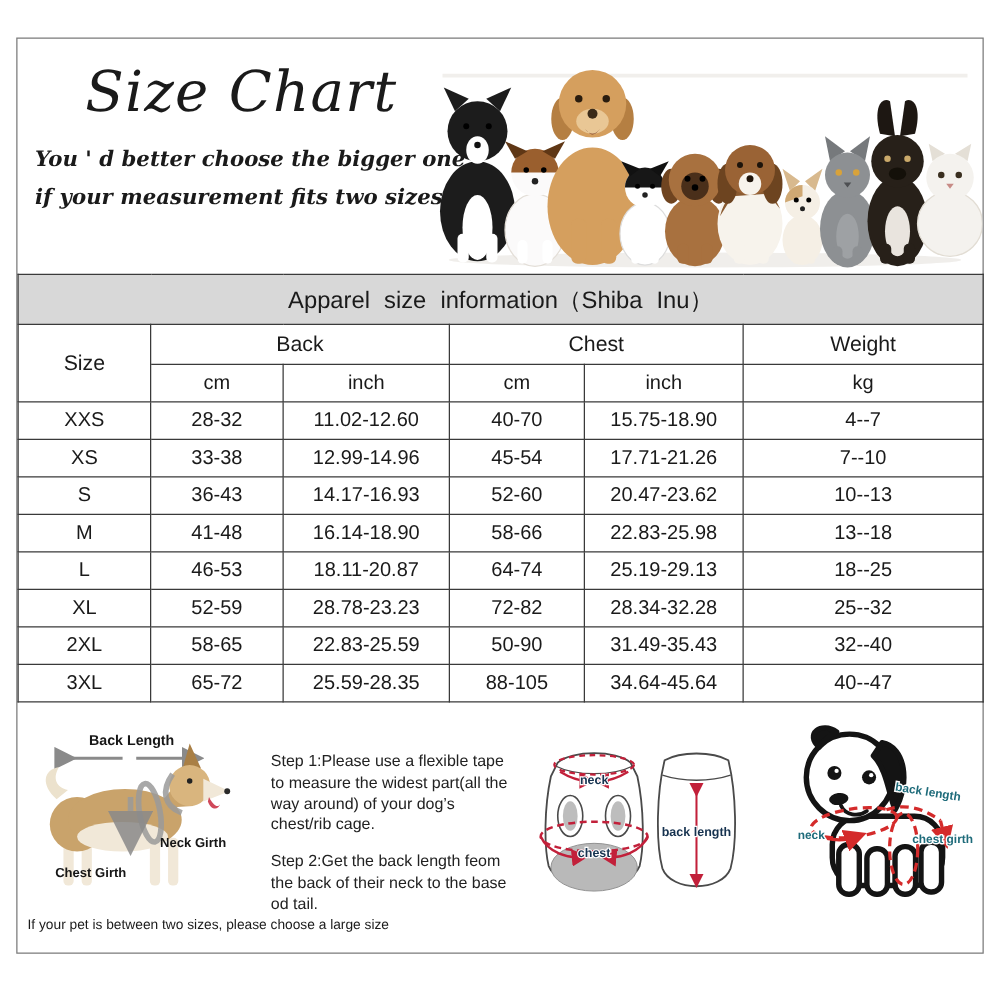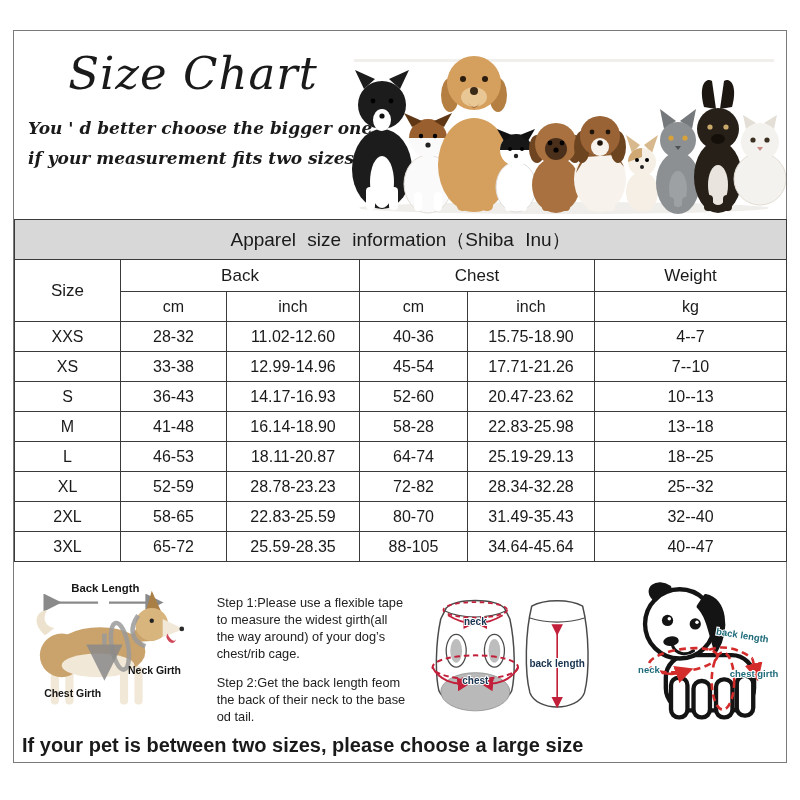--- a/index.html
+++ b/index.html
@@ -16,25 +16,25 @@
   .hero-photo{position:absolute;right:0px;top:6px;}
   
   table.size{width:100%;border-collapse:collapse;table-layout:fixed;font-size:16px;}
   table.size td,table.size th{border:1px solid #3a3a3a;text-align:center;vertical-align:middle;
                               padding:0;font-weight:normal;overflow:hidden;}
   .cap{background:#d8d8d8;font-weight:bold;font-size:19px;height:39px;word-spacing:6px;}
   .grp{font-size:17px;height:31px;}
   .unit{font-size:16px;height:29px;}
   td.data{height:29px;font-size:16px;}
   
-  .bottom{display:flex;align-items:center;padding:4px 0 0 4px;height:166px;gap:16px;}
+  .bottom{display:flex;align-items:flex-end;padding:4px 0 0 4px;height:166px;gap:16px;}
   .howto{width:208px;padding:10px 6px 0 8px;}
   .howto h3{font-size:15px;margin:0 0 2px 0;}
   .howto p{font-size:12.8px;line-height:1.32;margin:13px 0 0 0;color:#222;}
-  .footer-note{font-size:20px;padding:2px 0 0 8px;font-weight:bold;}
+  .footer-note{font-size:11px;padding:2px 0 0 8px;}
   svg text{font-family:"Liberation Sans",sans-serif;}
   .lblB{font-weight:bold;font-size:12.5px;fill:#161616;}
   .lblNavy{font-weight:bold;font-size:11px;fill:#16324f;paint-order:stroke;stroke:#fff;stroke-width:2px;}
   .lblTeal{font-weight:bold;font-size:11px;fill:#1e6b7a;paint-order:stroke;stroke:#fff;stroke-width:2.5px;}
 </style>
 </head>
 <body>
 
 <div class="frame">
 
@@ -207,21 +207,21 @@
         <td class="unit">cm</td>
         <td class="unit">inch</td>
         <td class="unit">cm</td>
         <td class="unit">inch</td>
         <td class="unit">kg</td>
       </tr>
       <tr>
         <td class="data">XXS</td>
         <td class="data">28-32</td>
         <td class="data">11.02-12.60</td>
-        <td class="data">40-36</td>
+        <td class="data">40-70</td>
         <td class="data">15.75-18.90</td>
         <td class="data">4--7</td>
       </tr>
       <tr>
         <td class="data">XS</td>
         <td class="data">33-38</td>
         <td class="data">12.99-14.96</td>
         <td class="data">45-54</td>
         <td class="data">17.71-21.26</td>
         <td class="data">7--10</td>
@@ -231,21 +231,21 @@
         <td class="data">36-43</td>
         <td class="data">14.17-16.93</td>
         <td class="data">52-60</td>
         <td class="data">20.47-23.62</td>
         <td class="data">10--13</td>
       </tr>
       <tr>
         <td class="data">M</td>
         <td class="data">41-48</td>
         <td class="data">16.14-18.90</td>
-        <td class="data">58-28</td>
+        <td class="data">58-66</td>
         <td class="data">22.83-25.98</td>
         <td class="data">13--18</td>
       </tr>
       <tr>
         <td class="data">L</td>
         <td class="data">46-53</td>
         <td class="data">18.11-20.87</td>
         <td class="data">64-74</td>
         <td class="data">25.19-29.13</td>
         <td class="data">18--25</td>
@@ -255,21 +255,21 @@
         <td class="data">52-59</td>
         <td class="data">28.78-23.23</td>
         <td class="data">72-82</td>
         <td class="data">28.34-32.28</td>
         <td class="data">25--32</td>
       </tr>
       <tr>
         <td class="data">2XL</td>
         <td class="data">58-65</td>
         <td class="data">22.83-25.59</td>
-        <td class="data">80-70</td>
+        <td class="data">50-90</td>
         <td class="data">31.49-35.43</td>
         <td class="data">32--40</td>
       </tr>
       <tr>
         <td class="data">3XL</td>
         <td class="data">65-72</td>
         <td class="data">25.59-28.35</td>
         <td class="data">88-105</td>
         <td class="data">34.64-45.64</td>
         <td class="data">40--47</td>
@@ -306,21 +306,21 @@
         <path d="M164 62 C168 70 172 72 174 68 C172 74 166 74 163 66 Z" fill="#d0485a"></path>
         <path d="M132 42 C122 56 124 70 140 76" fill="none" stroke="#9a9a9a" stroke-width="5" opacity="0.85"></path>
         <ellipse cx="112" cy="76" rx="9" ry="26" fill="none" stroke="#9a9a9a" stroke-width="5" transform="rotate(-10 112 76)" opacity="0.85"></ellipse>
         <line x1="95" y1="62" x2="95" y2="94" stroke="#9a9a9a" stroke-width="5" marker-end="url(#ag)" opacity="0.85"></line>
       </g>
       <text x="150" y="106" text-anchor="middle" class="lblB" style="font-size:11.5px">Neck Girth</text>
       <text x="60" y="132" text-anchor="middle" class="lblB" style="font-size:11.5px">Chest Girth</text>
     </svg>
 
     <div class="howto">
-      <p>Step 1:Please use a flexible tape to measure the widest girth(all the way around) of your dog’s chest/rib cage.</p>
+      <p>Step 1:Please use a flexible tape to measure the widest part(all the way around) of your dog’s chest/rib cage.</p>
       <p>Step 2:Get the back length feom the back of their neck to the base od tail.</p>
     </div>
 
     <svg width="200" height="162" viewBox="0 0 200 162">
       <defs>
         <marker id="ar" markerWidth="7" markerHeight="7" refX="3.5" refY="3.5" orient="auto">
           <path d="M0 0 L7 3.5 L0 7 Z" fill="#c2203a"></path>
           </marker>
       </defs>
       <g>

